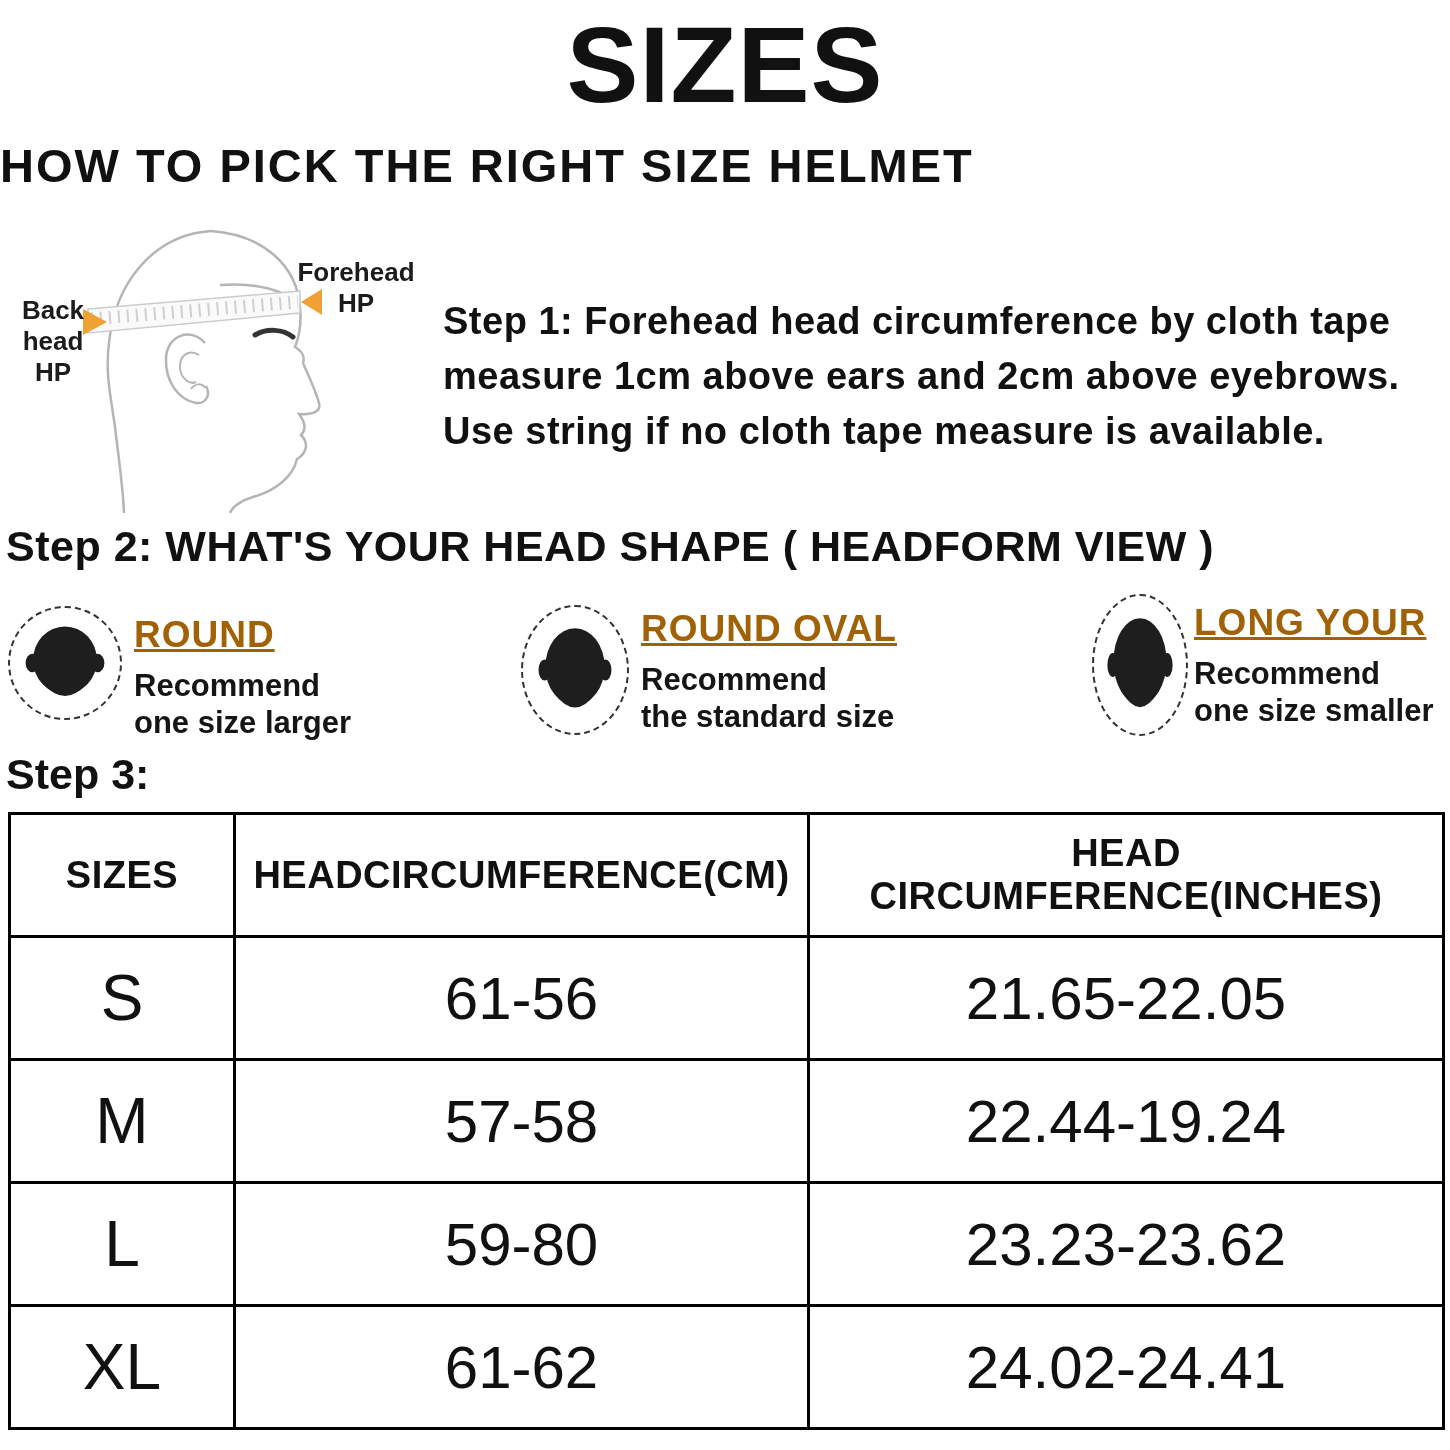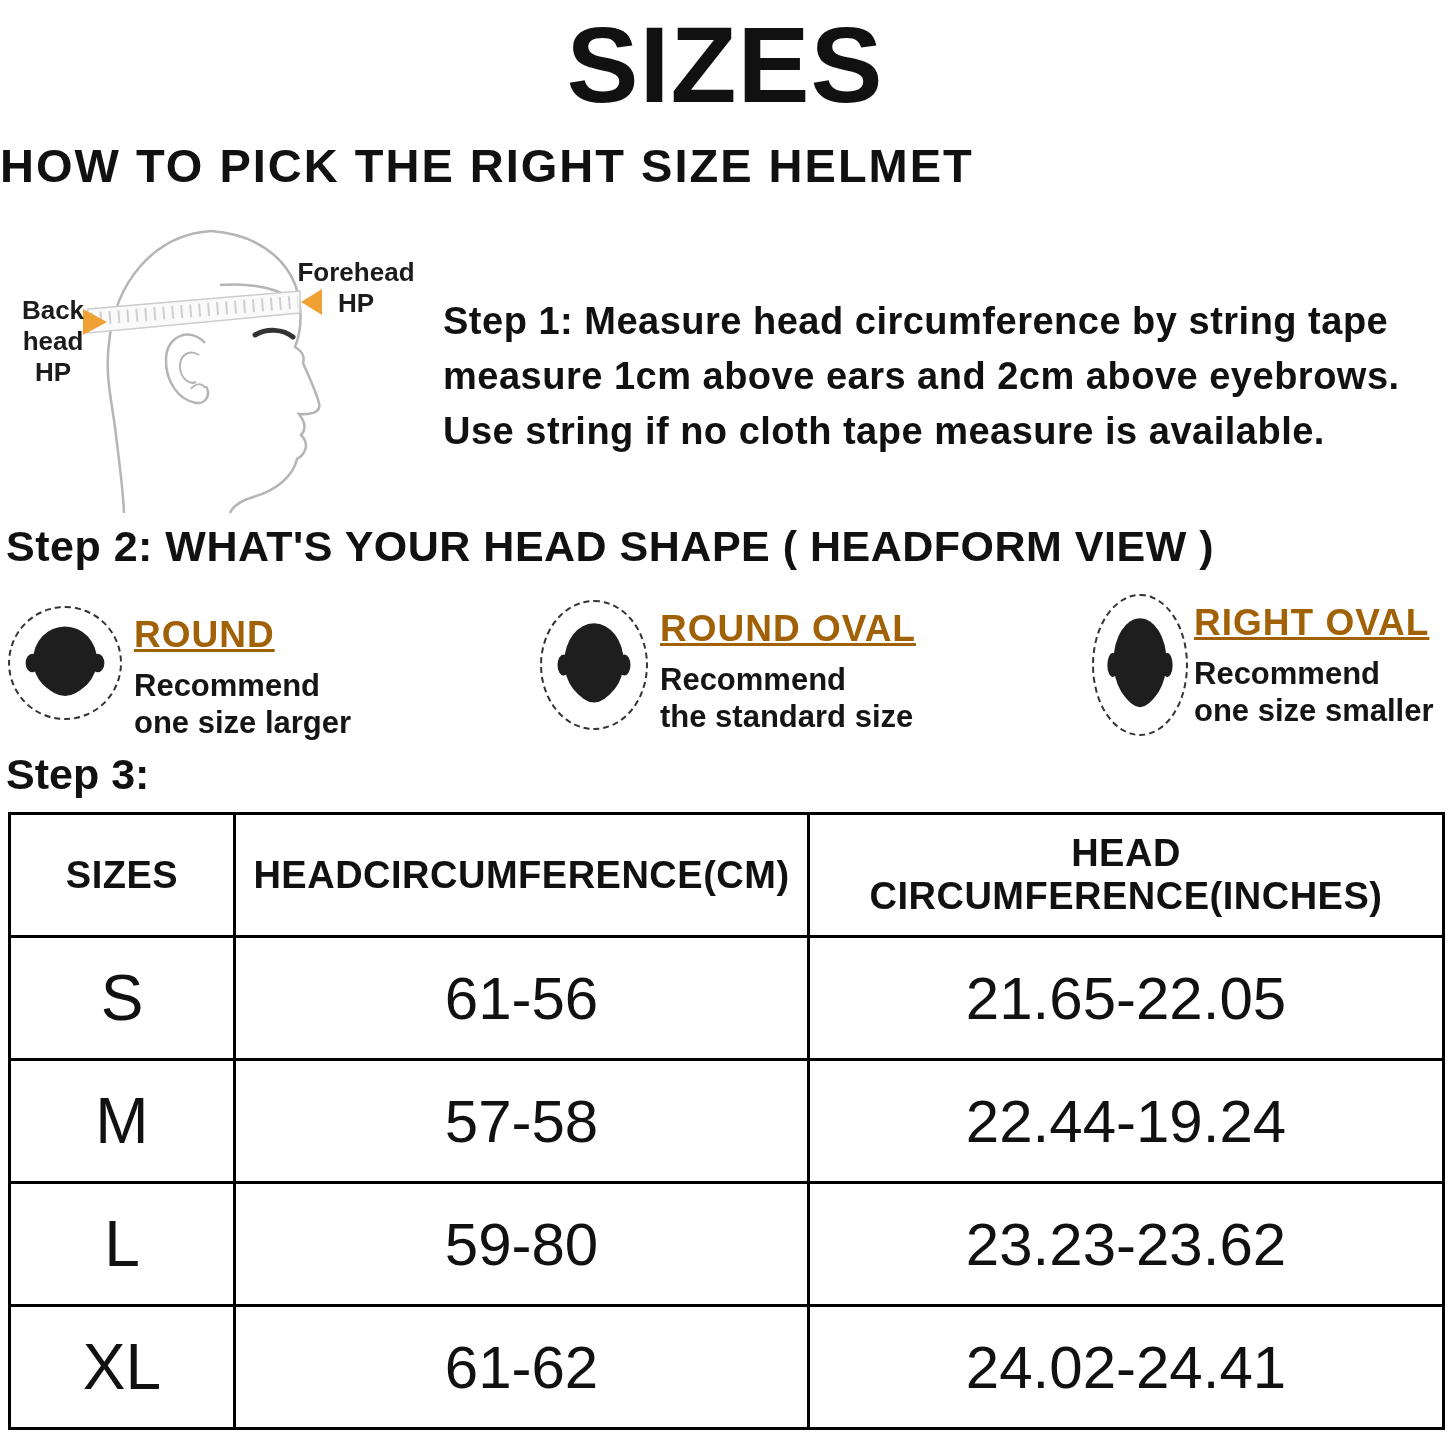--- a/index.html
+++ b/index.html
@@ -35,21 +35,21 @@
   .step2-heading{
     position:absolute;left:6px;top:522px;font-size:43px;font-weight:bold;letter-spacing:.5px;
   }
   .shape-group{position:absolute;display:flex;align-items:flex-start;}
   .shape-outline{
     border:2px dashed #333;border-radius:50%;flex:0 0 auto;
     display:flex;align-items:center;justify-content:center;
   }
   .g1{left:8px;top:606px;}
   .g1 .shape-outline{width:110px;height:110px;}
-  .g2{left:540px;top:600px;}
+  .g2{left:521px;top:600px;align-items:flex-end;}
   .g2 .shape-outline{width:104px;height:126px;}
   .g3{left:1092px;top:594px;}
   .g3 .shape-outline{width:92px;height:138px;}
   .shape-text{margin-left:12px;}
   .g3 .shape-text{margin-left:6px;}
   .shape-name{font-size:37px;font-weight:bold;color:#a16207;letter-spacing:1px;margin-top:8px;text-decoration:underline;}
   .shape-rec{font-size:31px;font-weight:bold;line-height:1.18;margin-top:12px;color:#151515;}
   
   .step3-heading{
     position:absolute;left:6px;top:750px;font-size:43px;font-weight:bold;
@@ -103,21 +103,21 @@
       <polygon points="68,84 92,97 68,110" fill="#f0a133"></polygon>
       <polygon points="307,64 286,77 307,90" fill="#f0a133"></polygon>
     </svg>
     <div class="diag-label back preline">Back
 head
 HP</div>
     <div class="diag-label fore preline">Forehead
 HP</div>
   </div>
 
-  <div class="step1 preline">Step 1:  Measure head circumference by string tape
+  <div class="step1 preline">Step 1:  Forehead head circumference by cloth tape
 measure 1cm above ears and 2cm above eyebrows.
 Use string if no cloth tape measure is available.</div>
 
   <div class="step2-heading">Step 2: WHAT'S YOUR HEAD SHAPE ( HEADFORM VIEW )</div>
 
   <div class="shape-group g1">
     <div class="shape-outline">
       <svg width="82" height="86" viewBox="0 0 100 120" preserveAspectRatio="none">
         <ellipse cx="50" cy="56" rx="39" ry="47" fill="#1e1e1e"></ellipse>
         <ellipse cx="10" cy="60" rx="8" ry="13" fill="#1e1e1e"></ellipse>
@@ -151,21 +151,21 @@
   <div class="shape-group g3">
     <div class="shape-outline">
       <svg width="68" height="110" viewBox="0 0 100 120" preserveAspectRatio="none">
         <ellipse cx="50" cy="56" rx="39" ry="47" fill="#1e1e1e"></ellipse>
         <ellipse cx="10" cy="60" rx="8" ry="13" fill="#1e1e1e"></ellipse>
         <ellipse cx="90" cy="60" rx="8" ry="13" fill="#1e1e1e"></ellipse>
         <path d="M24 90 Q50 122 76 90 Q50 104 24 90 Z" fill="#1e1e1e"></path>
       </svg>
     </div>
     <div class="shape-text">
-      <div class="shape-name">RIGHT OVAL</div>
+      <div class="shape-name">LONG YOUR</div>
       <div class="shape-rec preline">Recommend
 one size smaller</div>
     </div>
   </div>
 
   <div class="step3-heading">Step 3:</div>
 
   <table class="sizes">
     <colgroup>
         <col class="c1">

